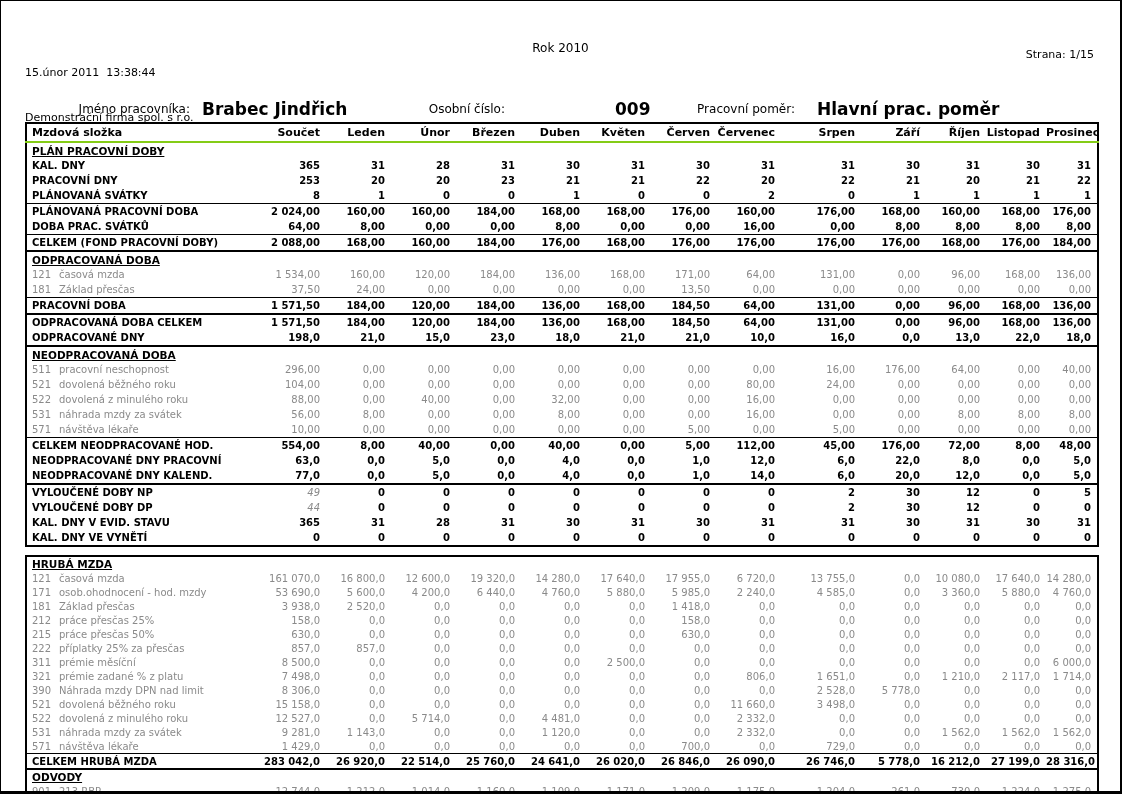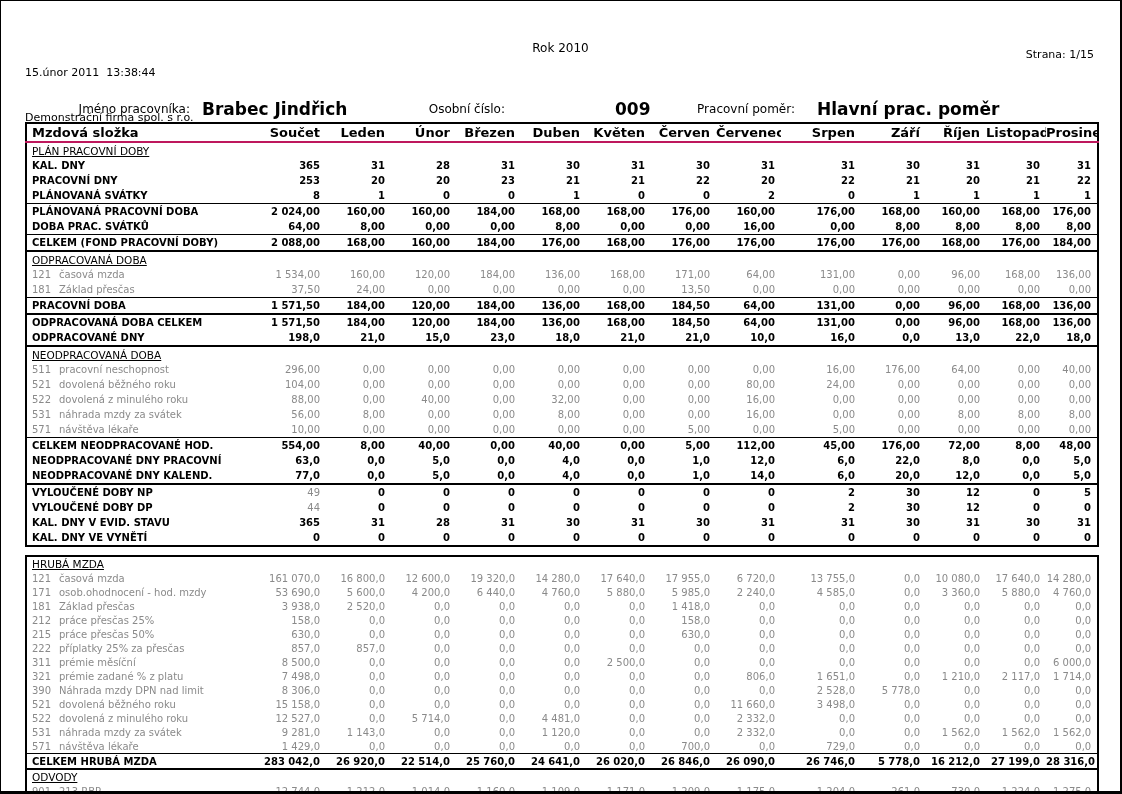--- a/index.html
+++ b/index.html
@@ -24,31 +24,31 @@
   .e-l1 { width:165px; text-align:right; }
   .e-v1 { width:193px; padding-left:12px; }
   .e-l2 { width:110px; text-align:right; }
   .e-v2 { width:145px; padding-left:110px; box-sizing:border-box; }
   .e-l3 { width:145px; text-align:right; }
   .e-v3 { padding-left:22px; }
 
   table.rep { border-collapse:collapse; table-layout:fixed; width:100%;
               border:2px solid #000; }
   table.rep th, table.rep td { padding:0; font-size:10px; overflow:hidden; white-space:nowrap; }
-  table.rep thead th { height:17px; font-weight:bold; border-bottom:2px solid #be185d; vertical-align:middle; font-size:13px; }
+  table.rep thead th { height:17px; font-weight:bold; border-bottom:2px solid #84cc16; vertical-align:middle; font-size:11px; }
   #t1 td { height:15px; vertical-align:middle; }
   #t2 td { height:14px; vertical-align:middle; }
   .lab { text-align:left; padding-left:5px !important; }
   .num { text-align:right; padding-right:6px !important; }
   .code { display:inline-block; width:27px; }
   .row-detail td { color:#8a8a8a; }
   .row-summary td { font-weight:bold; }
   .row-section td { height:16px; }
-  .section-label { font-weight:normal; font-size:10.5px; text-decoration:underline; }
-  .gray { color:#8a8a8a !important; font-weight:normal !important; }
+  .section-label { font-weight:bold; font-size:10.5px; text-decoration:underline; }
+  .gray { color:#8a8a8a !important; font-weight:normal !important;font-style:italic; }
   tr.bb-thin td { border-bottom:1px solid #000; }
   tr.bb-thick td { border-bottom:2px solid #000; }
   .tbl-gap { height:8px; }
 </style>
 </head>
 <body>
 
 <div class="page">
 
   <div class="report-header">

